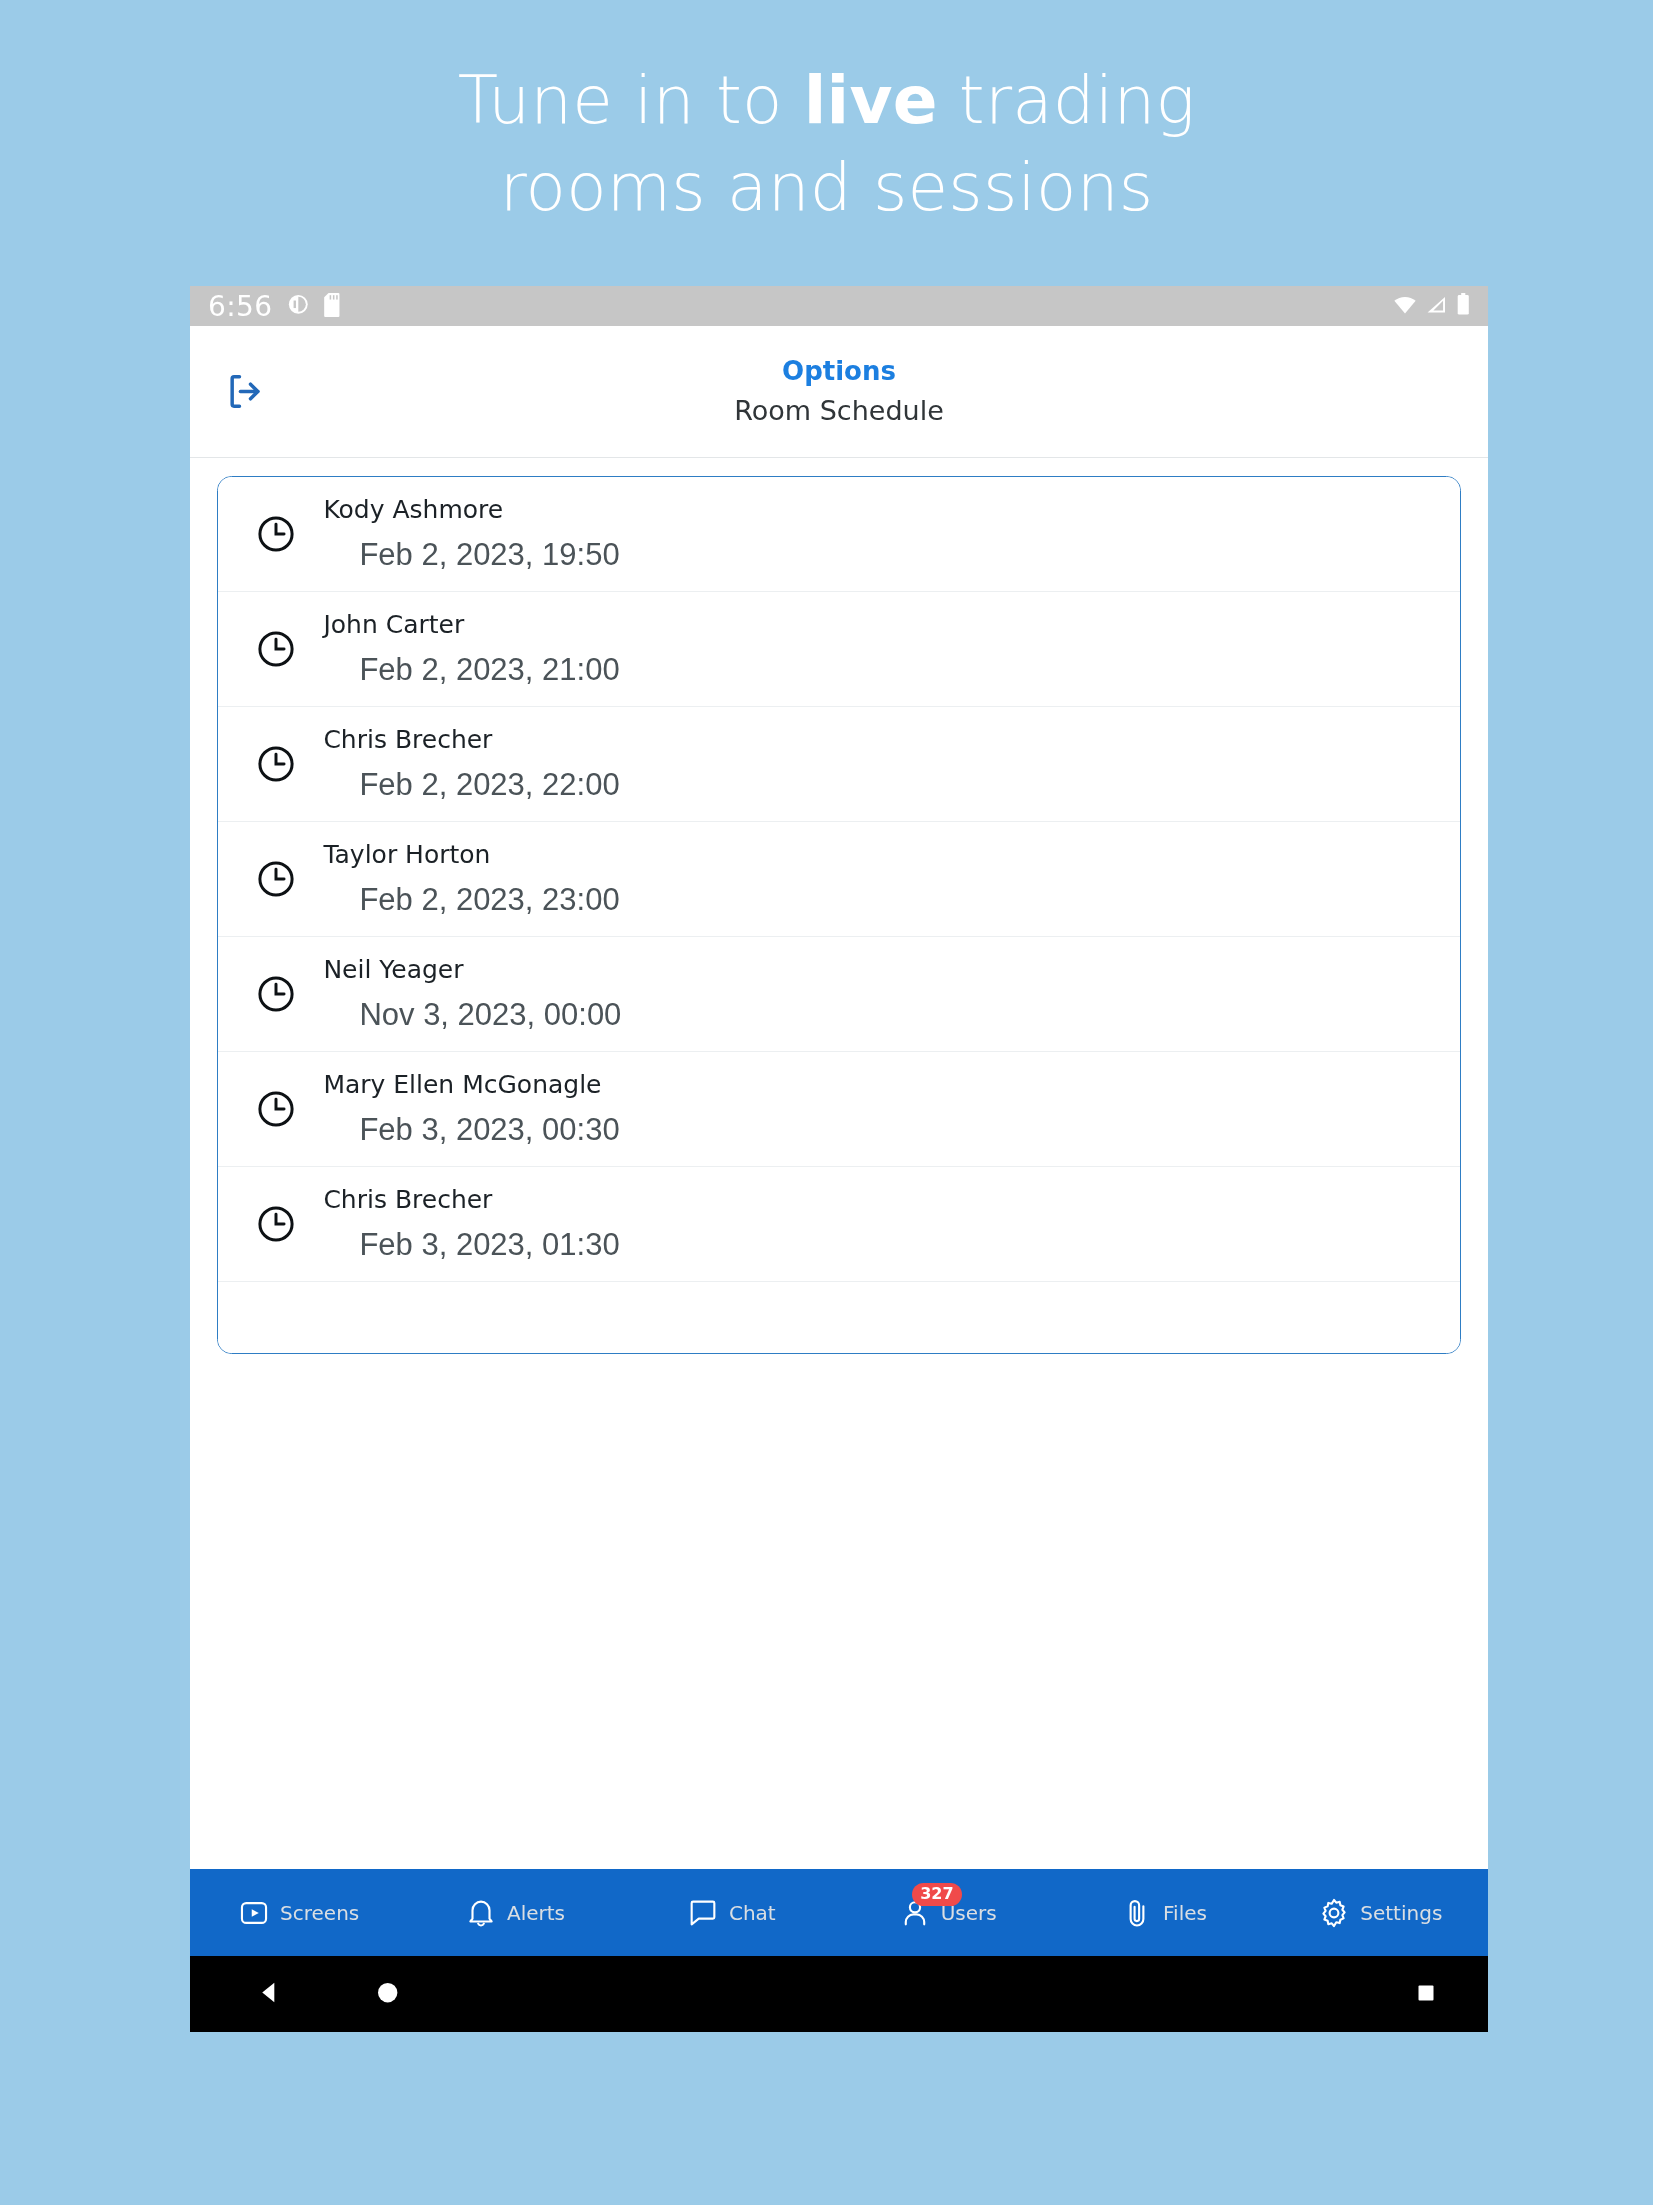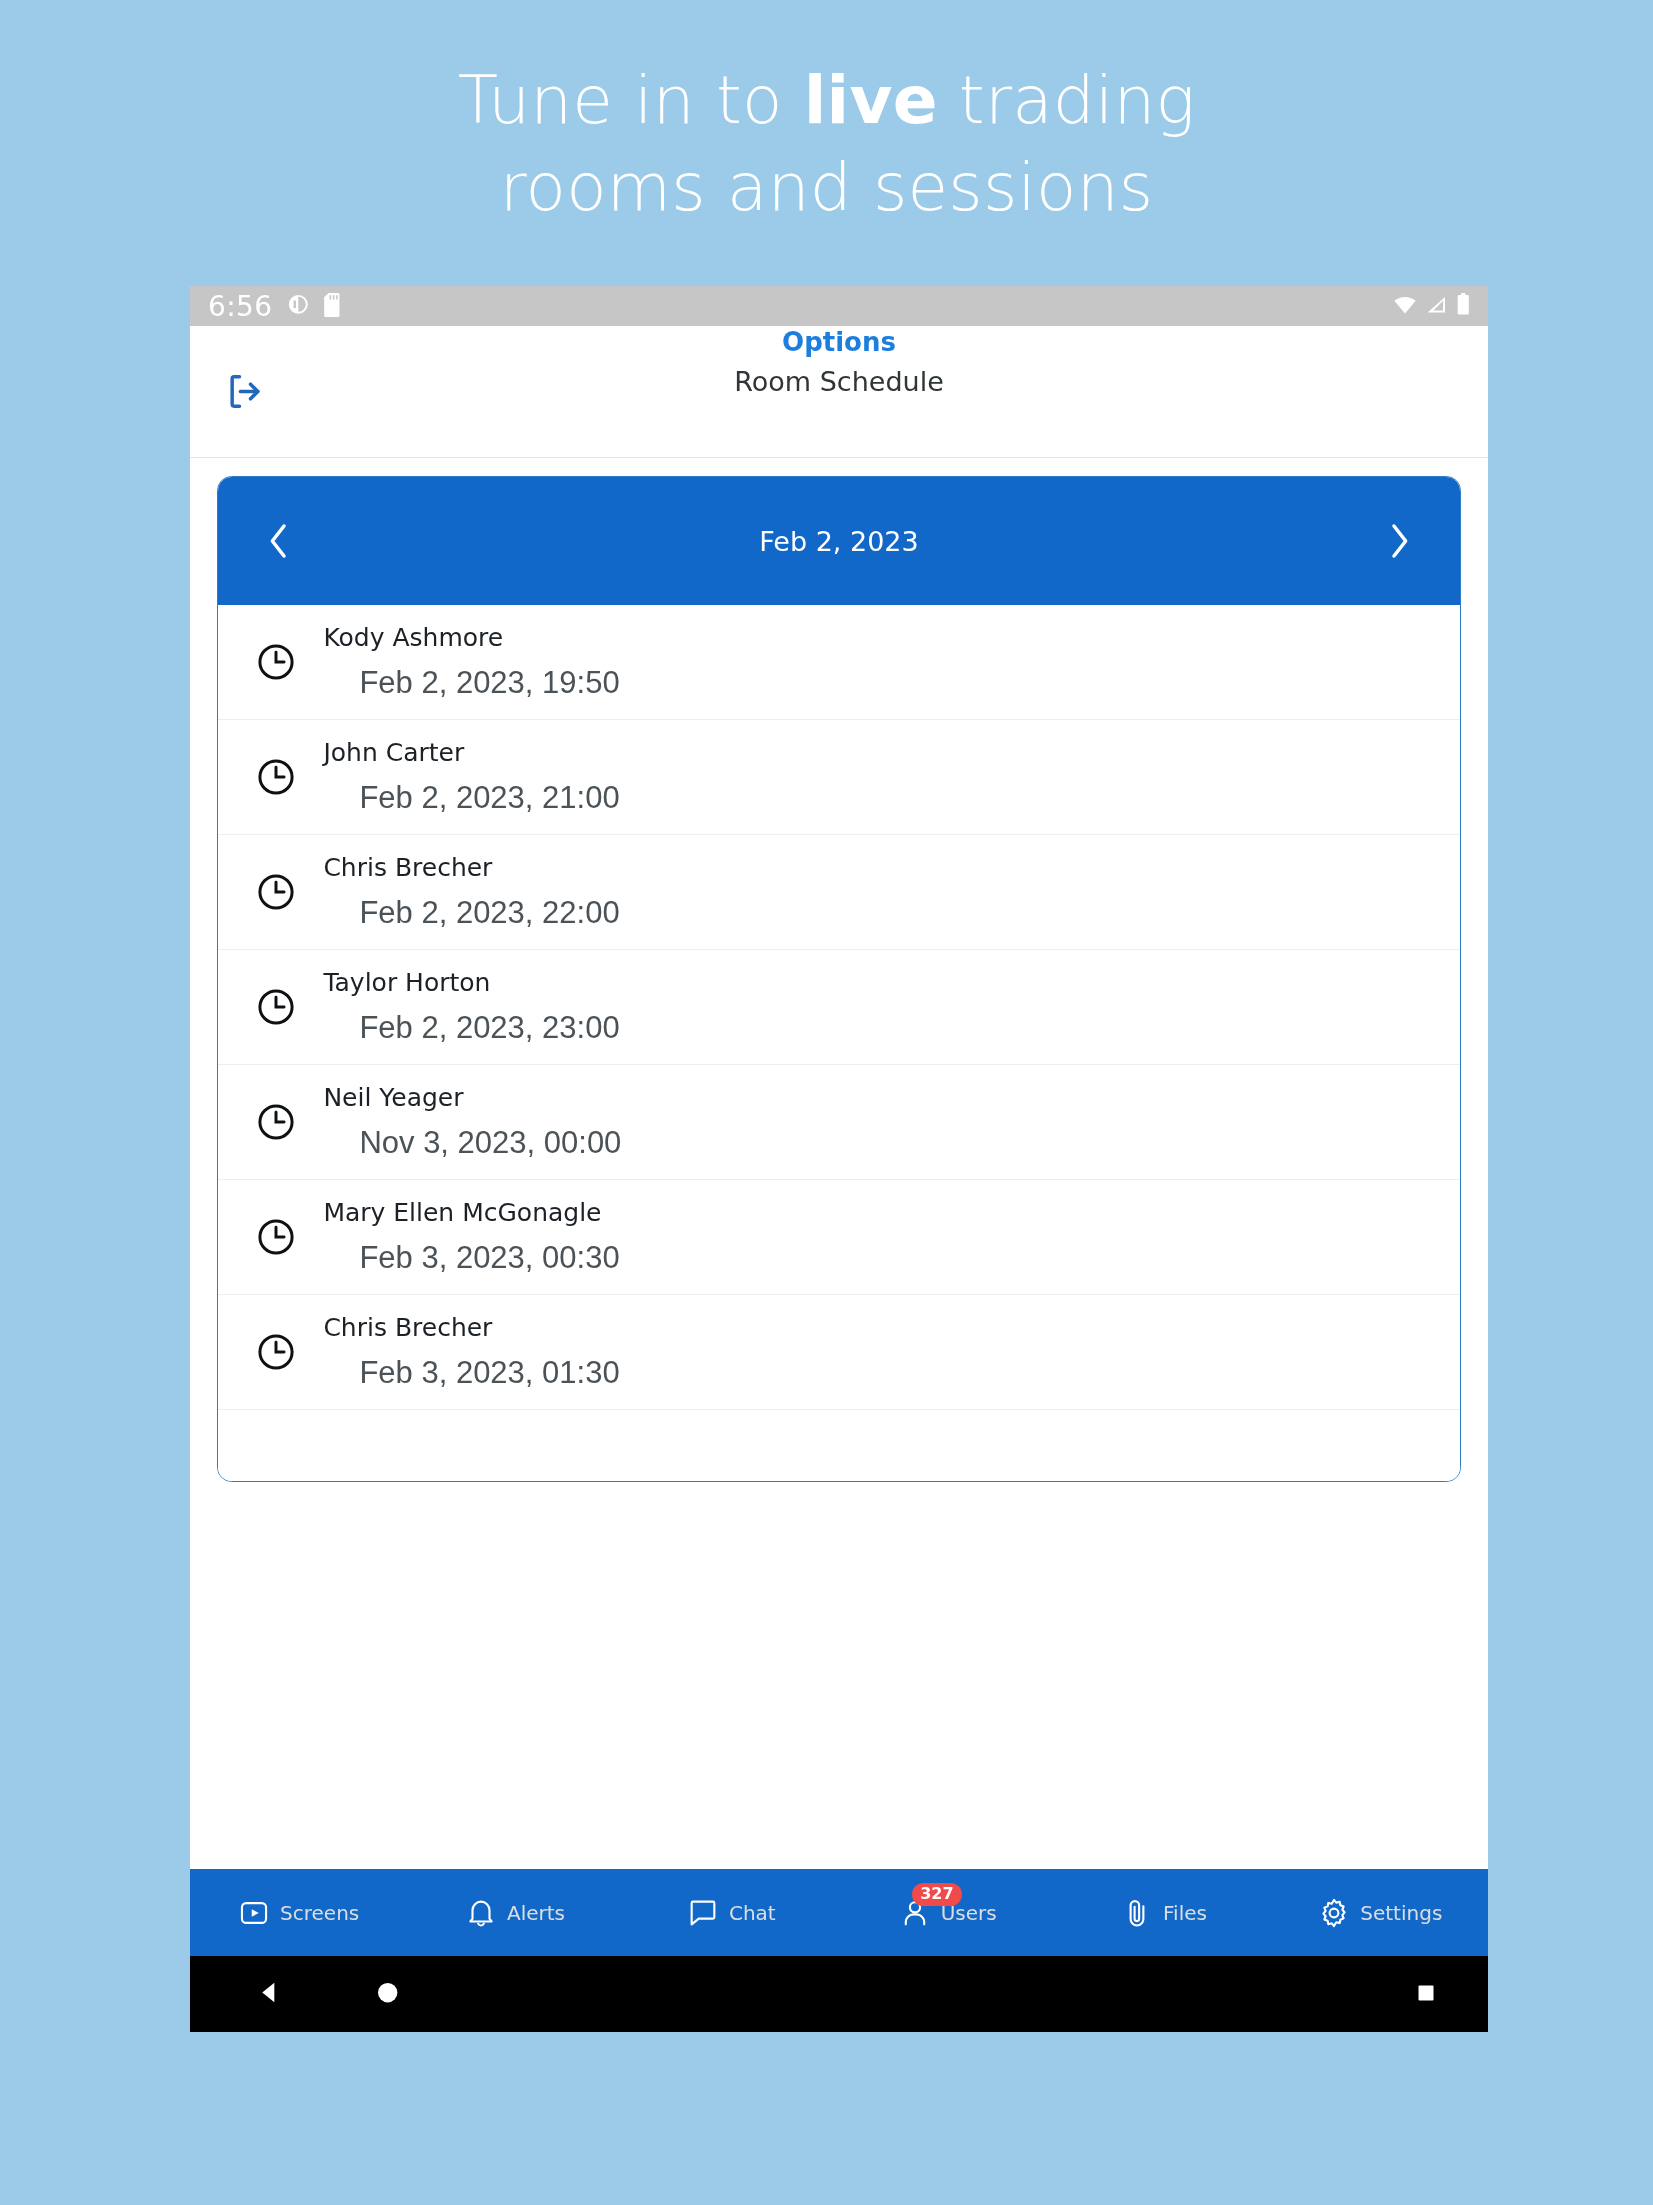--- a/index.html
+++ b/index.html
@@ -69,21 +69,21 @@
     gap: 8px;
   }
 
   
   .appheader {
     height: 132px;
     background: #ffffff;
     border-bottom: 0.8px solid #e3e6e8;
     position: relative;
     display: flex;
-    align-items: flex-start;
+    align-items: center;
     justify-content: center;
   }
   .logout-btn {
     position: absolute;
     left: 18px;
     top: 50%;
     transform: translateY(-50%);
     width: 73px;
     height: 73px;
     display: flex;
@@ -299,33 +299,20 @@
     </div>
     <div class="header-titles">
       <div class="header-sub">Options</div>
       <div class="header-main">Room Schedule</div>
     </div>
   </div>
 
   <div class="content">
     <div class="schedule-card">
 
-      <div class="date-nav">
-        <div class="chev">
-          <svg width="24" height="40" viewBox="0 0 14 24" fill="none" stroke="#fff" stroke-width="2.1" stroke-linecap="round" stroke-linejoin="round">
-              <path d="M10 3 3 12l7 9"></path>
-            </svg>
-        </div>
-        <div class="date-label">Feb 2, 2023</div>
-        <div class="chev">
-          <svg width="24" height="40" viewBox="0 0 14 24" fill="none" stroke="#fff" stroke-width="2.1" stroke-linecap="round" stroke-linejoin="round">
-              <path d="M4 3l7 9-7 9"></path>
-            </svg>
-        </div>
-      </div>
 
       <div class="sched-list">
 
         <div class="sched-row">
           <span class="row-icon">
             <svg width="42" height="42" viewBox="0 0 24 24" fill="none" stroke="#0D1114" stroke-width="1.7">
                 <circle cx="12" cy="12" r="9.2"></circle>
                 <path d="M12 6.4V12h4.6" stroke-linecap="round"></path>
               </svg>
           </span>

